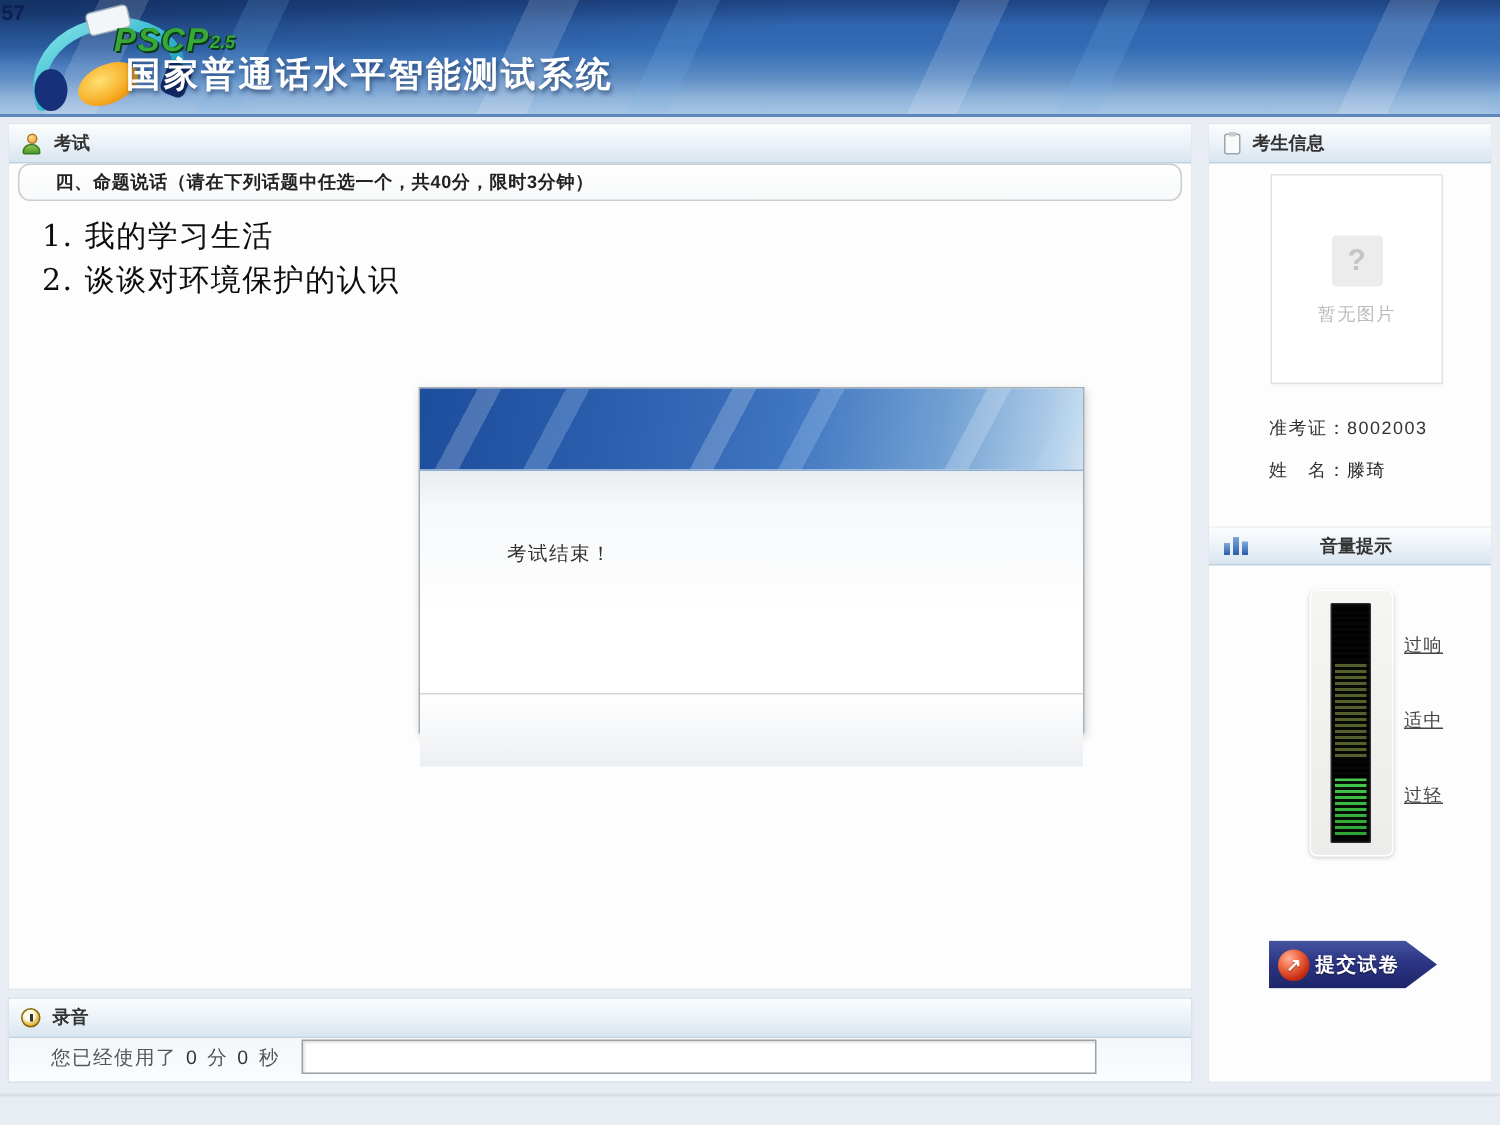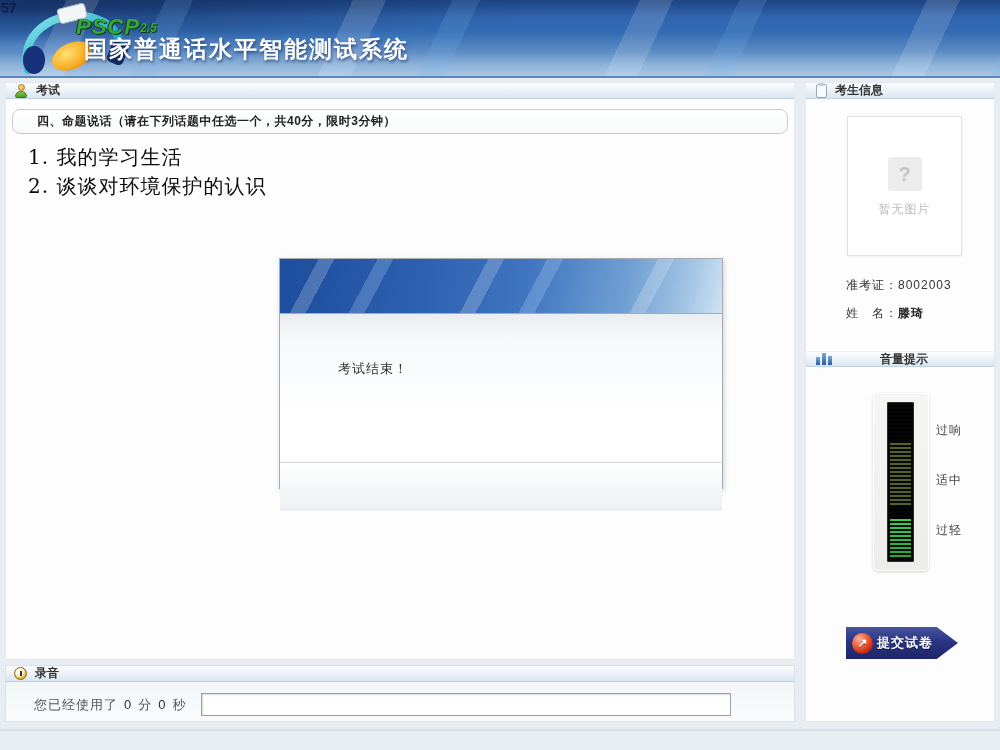--- a/index.html
+++ b/index.html
@@ -28,21 +28,21 @@
   .logo-text{ position:absolute; left:48px; top:14px; z-index:3;
     color:#37a837; font-weight:bold; font-size:22px; letter-spacing:1px;
     text-shadow:1px 1px 0 #0c3a18, -1px 0 0 #0c3a18; font-style:italic;margin-left:28px;}
   .logo-version{ font-size:12px; letter-spacing:0; vertical-align:2px;}
   .app-title{ position:absolute; left:84px; top:34px; z-index:3;
     color:#ffffff; font-weight:bold; font-size:23px; letter-spacing:2px;
     text-shadow:1px 2px 3px rgba(10,30,70,.55);}
 
   
   .bar{
-    height:16px; display:flex; align-items:center;
+    height:26px; display:flex; align-items:center;
     background:linear-gradient(to bottom,#fbfdfe 0%,#eaf1f7 55%,#d9e5ef 100%);
     border-bottom:1px solid #c2d1de;
   }
   .bar .bar-label{ font-size:12px; font-weight:bold; color:#333; margin-left:8px;}
 
   
   .main-panel{
     position:absolute; left:5px; top:82px; width:790px; height:578px;
     background:#fdfdfd; border:1px solid #e3e9ee;
   }
@@ -100,42 +100,42 @@
   }
   .photo-qmark{ margin-top:40px; width:34px; height:34px; background:#ececec; border-radius:3px;
     display:flex; align-items:center; justify-content:center; position:relative;
     color:#c4c4c4; font-size:20px; font-weight:bold;}
   .photo-qmark::before{ content:""; position:absolute; left:-7px; top:3px; width:30px; height:30px;
     background:#f3f3f3; border-radius:3px; transform:rotate(-8deg); z-index:-1;}
   .photo-caption{ margin-top:10px; font-size:12px; color:#bcbcbc; letter-spacing:1px;}
   .info-row{ position:absolute; left:40px; font-size:12px; color:#333; letter-spacing:1px;}
   .info-row.ticket{ top:194px; }
   .info-row.name{ top:222px; }
-  .info-value.bold{ font-weight:bold; color:#222;}
+  .info-value.bold{ font-weight:normal; color:#222;}
 
   .volume-header{ position:absolute; left:0; top:268px; width:100%; border-top:1px solid #eef1f4;gap:40px;}
   .volume-bars-icon{ margin-left:10px; display:flex; align-items:flex-end; gap:2px; height:12px; flex:0 0 auto;}
   .volume-bars-icon i{ display:block; width:4px; background:linear-gradient(#7fa9dc,#2a5caa);}
   .volume-bars-icon i:nth-child(1){height:8px;} .volume-bars-icon i:nth-child(2){height:12px;} .volume-bars-icon i:nth-child(3){height:9px;}
 
   .meter-panel{
     position:absolute; left:67px; top:310px; width:56px; height:178px;
     background:linear-gradient(#f5f5f3,#ececea); border-radius:5px;
     box-shadow:0 1px 3px rgba(0,0,0,.18), inset 0 0 0 1px #ffffff;
   }
   .meter{
     position:absolute; left:14px; top:9px; width:27px; height:160px;
     background:#060606; border:1px solid #2c2c2c; border-radius:1px; overflow:hidden;
   }
   .meter-dim{ position:absolute; left:2px; right:2px; top:24%; height:41%; background:#55612c;}
   .meter-bright{ position:absolute; left:2px; right:2px; bottom:4px; height:24%;
     background:linear-gradient(#46c94e,#2da334);}
   .meter-stripes{ position:absolute; inset:0;
     background:repeating-linear-gradient(to bottom, rgba(0,0,0,0) 0 2px, rgba(0,0,0,.92) 2px 4px);}
-  .meter-label{ position:absolute; left:130px; font-size:12px; color:#444; letter-spacing:1px;}
+  .meter-label{ position:absolute; left:130px; font-size:12px; color:#444; letter-spacing:1px;text-decoration:underline;}
   .meter-label.loud{ top:339px; } .meter-label.mid{ top:389px; } .meter-label.soft{ top:439px; }
 
   
   .submit-btn{
     position:absolute; left:40px; top:544px; width:112px; height:32px; border:0; cursor:pointer;
     clip-path:polygon(0 0, 81% 0, 100% 50%, 81% 100%, 0 100%);
     background:linear-gradient(to bottom,#46549f 0%,#2c3584 45%,#1e2568 100%);
     display:flex; align-items:center; filter:drop-shadow(1px 2px 2px rgba(30,40,90,.45));
   }
   .submit-sphere{ width:21px; height:21px; border-radius:50%; margin-left:6px; flex:0 0 auto;

